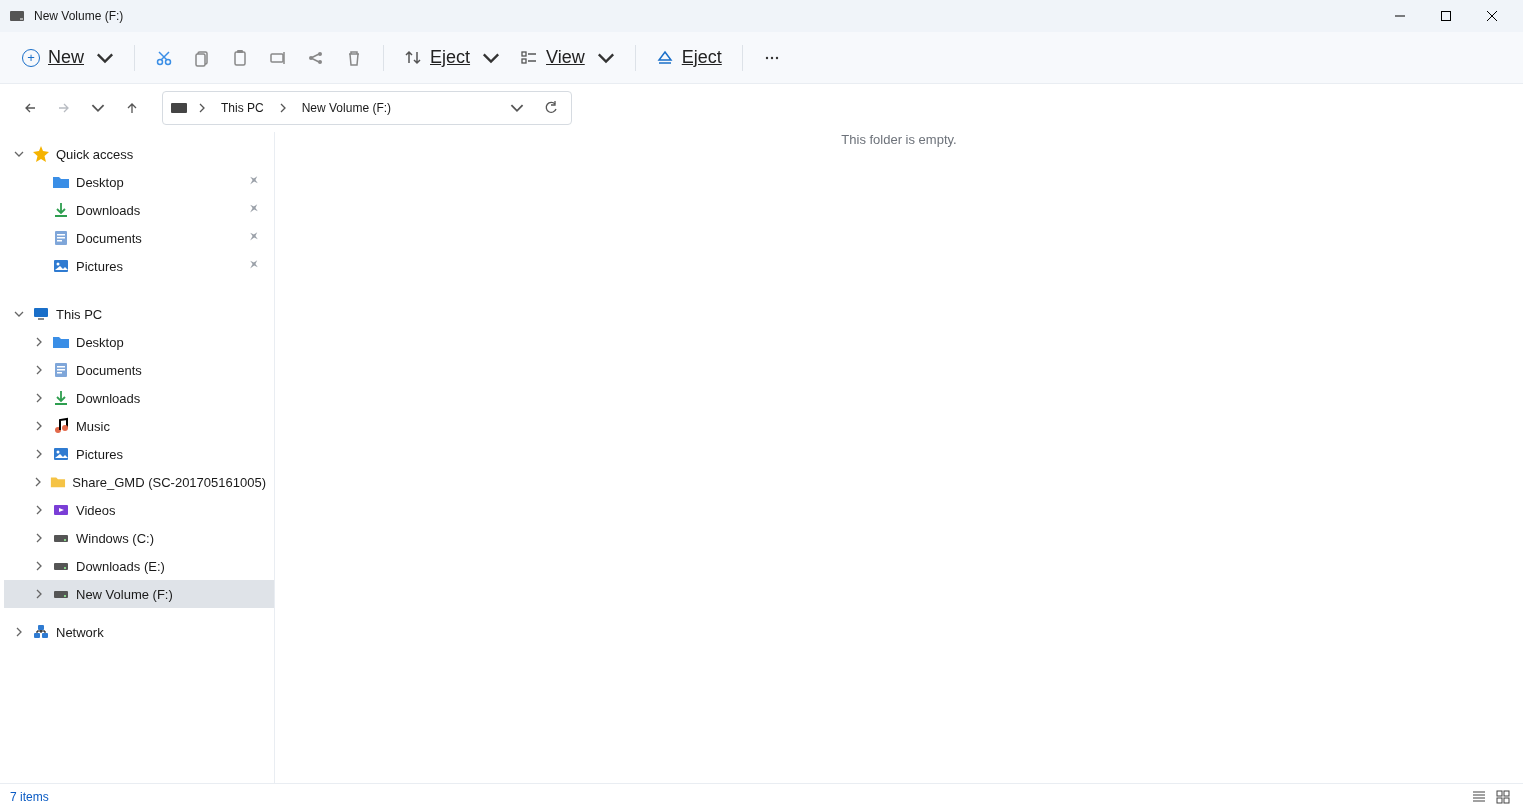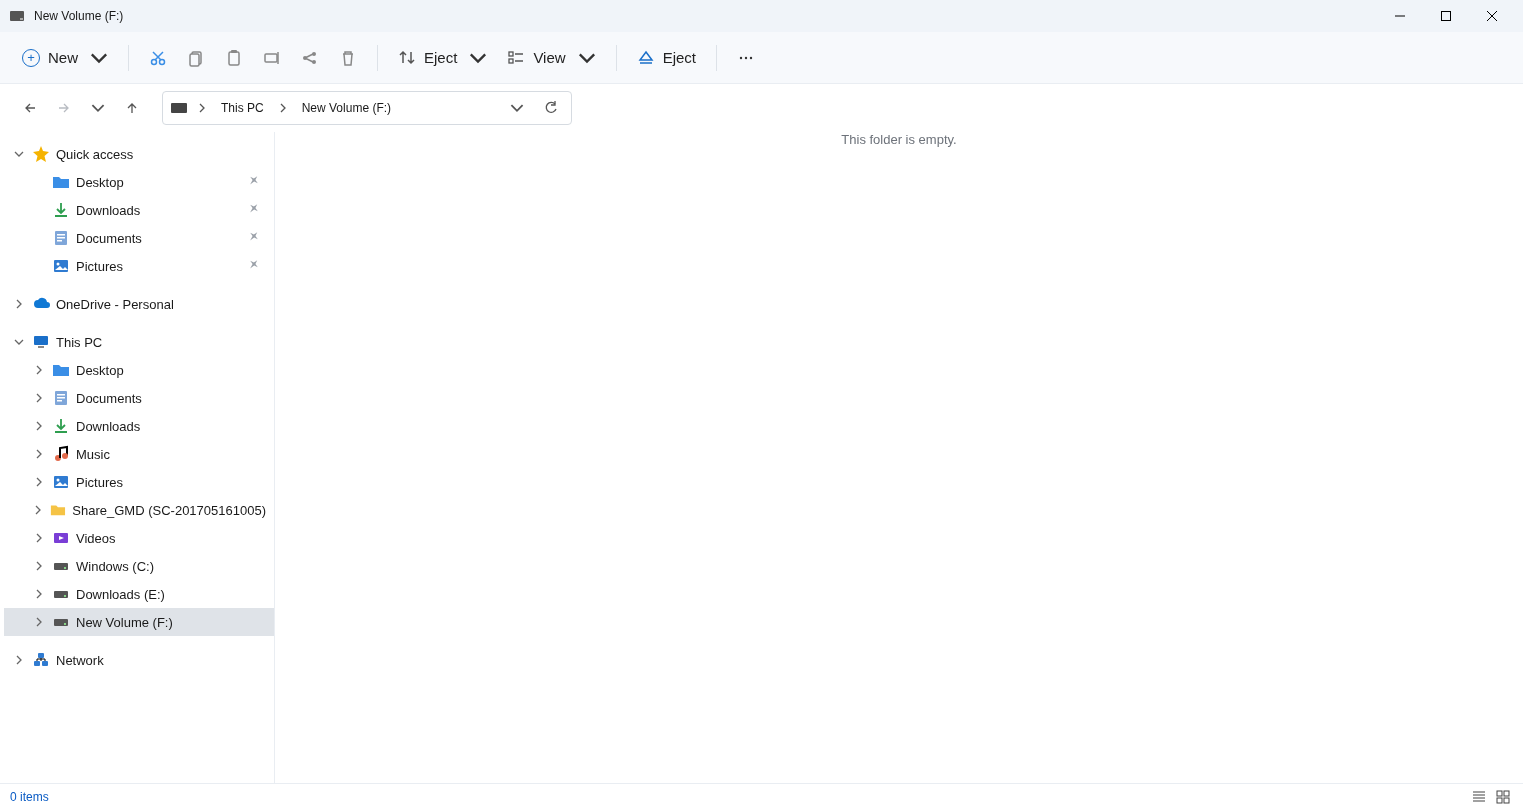--- a/index.html
+++ b/index.html
@@ -12,21 +12,21 @@
 .titlebar .title-text { color: #1a1a1a; }
 .titlebar .spacer { flex: 1; }
 .win-btn { width: 46px; height: 32px; display: flex; align-items: center; justify-content: center; color: #000; }
 .win-btn svg { width: 10px; height: 10px; }
 
 
 .toolbar { height: 52px; background: #f7f9fc; display: flex; align-items: center; padding: 0 12px; gap: 0; border-bottom: 1px solid #e9edf2; }
 .tb-sep { width: 1px; height: 26px; background: #dde2e8; margin: 0 10px; }
 .tb-btn { height: 36px; display: flex; align-items: center; justify-content: center; padding: 0 10px; gap: 8px; color: #333; border-radius: 4px; }
 .tb-btn.icon-only { width: 38px; padding: 0; }
-.tb-btn .lbl { color: #222; font-size: 15px; }
+.tb-btn .lbl { color: #222; font-size: 18px; text-decoration: underline; }
 .tb-btn svg { width: 18px; height: 18px; }
 .new-circle { width: 18px; height: 18px; border: 1.5px solid #1a6fc9; border-radius: 50%; display:flex; align-items:center; justify-content:center; color:#1a6fc9; font-size: 13px; line-height: 1; }
 .chev-down { width: 9px; height: 9px; margin-left: 4px;}
 .eject-tri { width: 14px; height: 14px; }
 
 
 .navrow { height: 48px; display: flex; align-items: center; padding: 8px 12px; gap: 12px; }
 .nav-arrows { display: flex; align-items: center; gap: 6px; padding: 0 4px; }
 .nav-btn { width: 28px; height: 28px; display:flex; align-items:center; justify-content:center; color:#555; }
 .nav-btn.disabled { color:#b8bcc2; }
@@ -437,33 +437,20 @@
               <use href="#pic"></use>
             </svg>
           </span>
         <span class="txt">Pictures</span>
         <span class="pin"><svg viewBox="0 0 11 11">
               <use href="#pin"></use>
             </svg></span>
       </li>
 
       <li class="section-gap"></li>
-      <li class="node">
-        <span class="exp">
-            <svg viewBox="0 0 10 10">
-              <use href="#chev-right"></use>
-            </svg>
-          </span>
-        <span class="ic">
-            <svg viewBox="0 0 18 18" class="ic-cloud">
-              <use href="#cloud"></use>
-            </svg>
-          </span>
-        <span class="txt">OneDrive - Personal</span>
-      </li>
 
       <li class="section-gap"></li>
       <li class="node">
         <span class="exp">
             <svg viewBox="0 0 10 10">
               <use href="#chev-down"></use>
             </svg>
           </span>
         <span class="ic">
             <svg viewBox="0 0 18 18" class="ic-pc">
@@ -618,21 +605,21 @@
         <span class="txt">Network</span>
       </li>
     </ul>
   </div>
   <div class="content">
     <div class="empty-msg">This folder is empty.</div>
   </div>
 </div>
 
 <div class="status">
-  <span class="count">0 items</span>
+  <span class="count">7 items</span>
   <div class="spacer"></div>
   <div class="view-toggle">
     <div class="vt">
         <svg viewBox="0 0 14 14">
           <use href="#details"></use>
         </svg>
       </div>
     <div class="vt">
         <svg viewBox="0 0 14 14">
           <use href="#large"></use>

